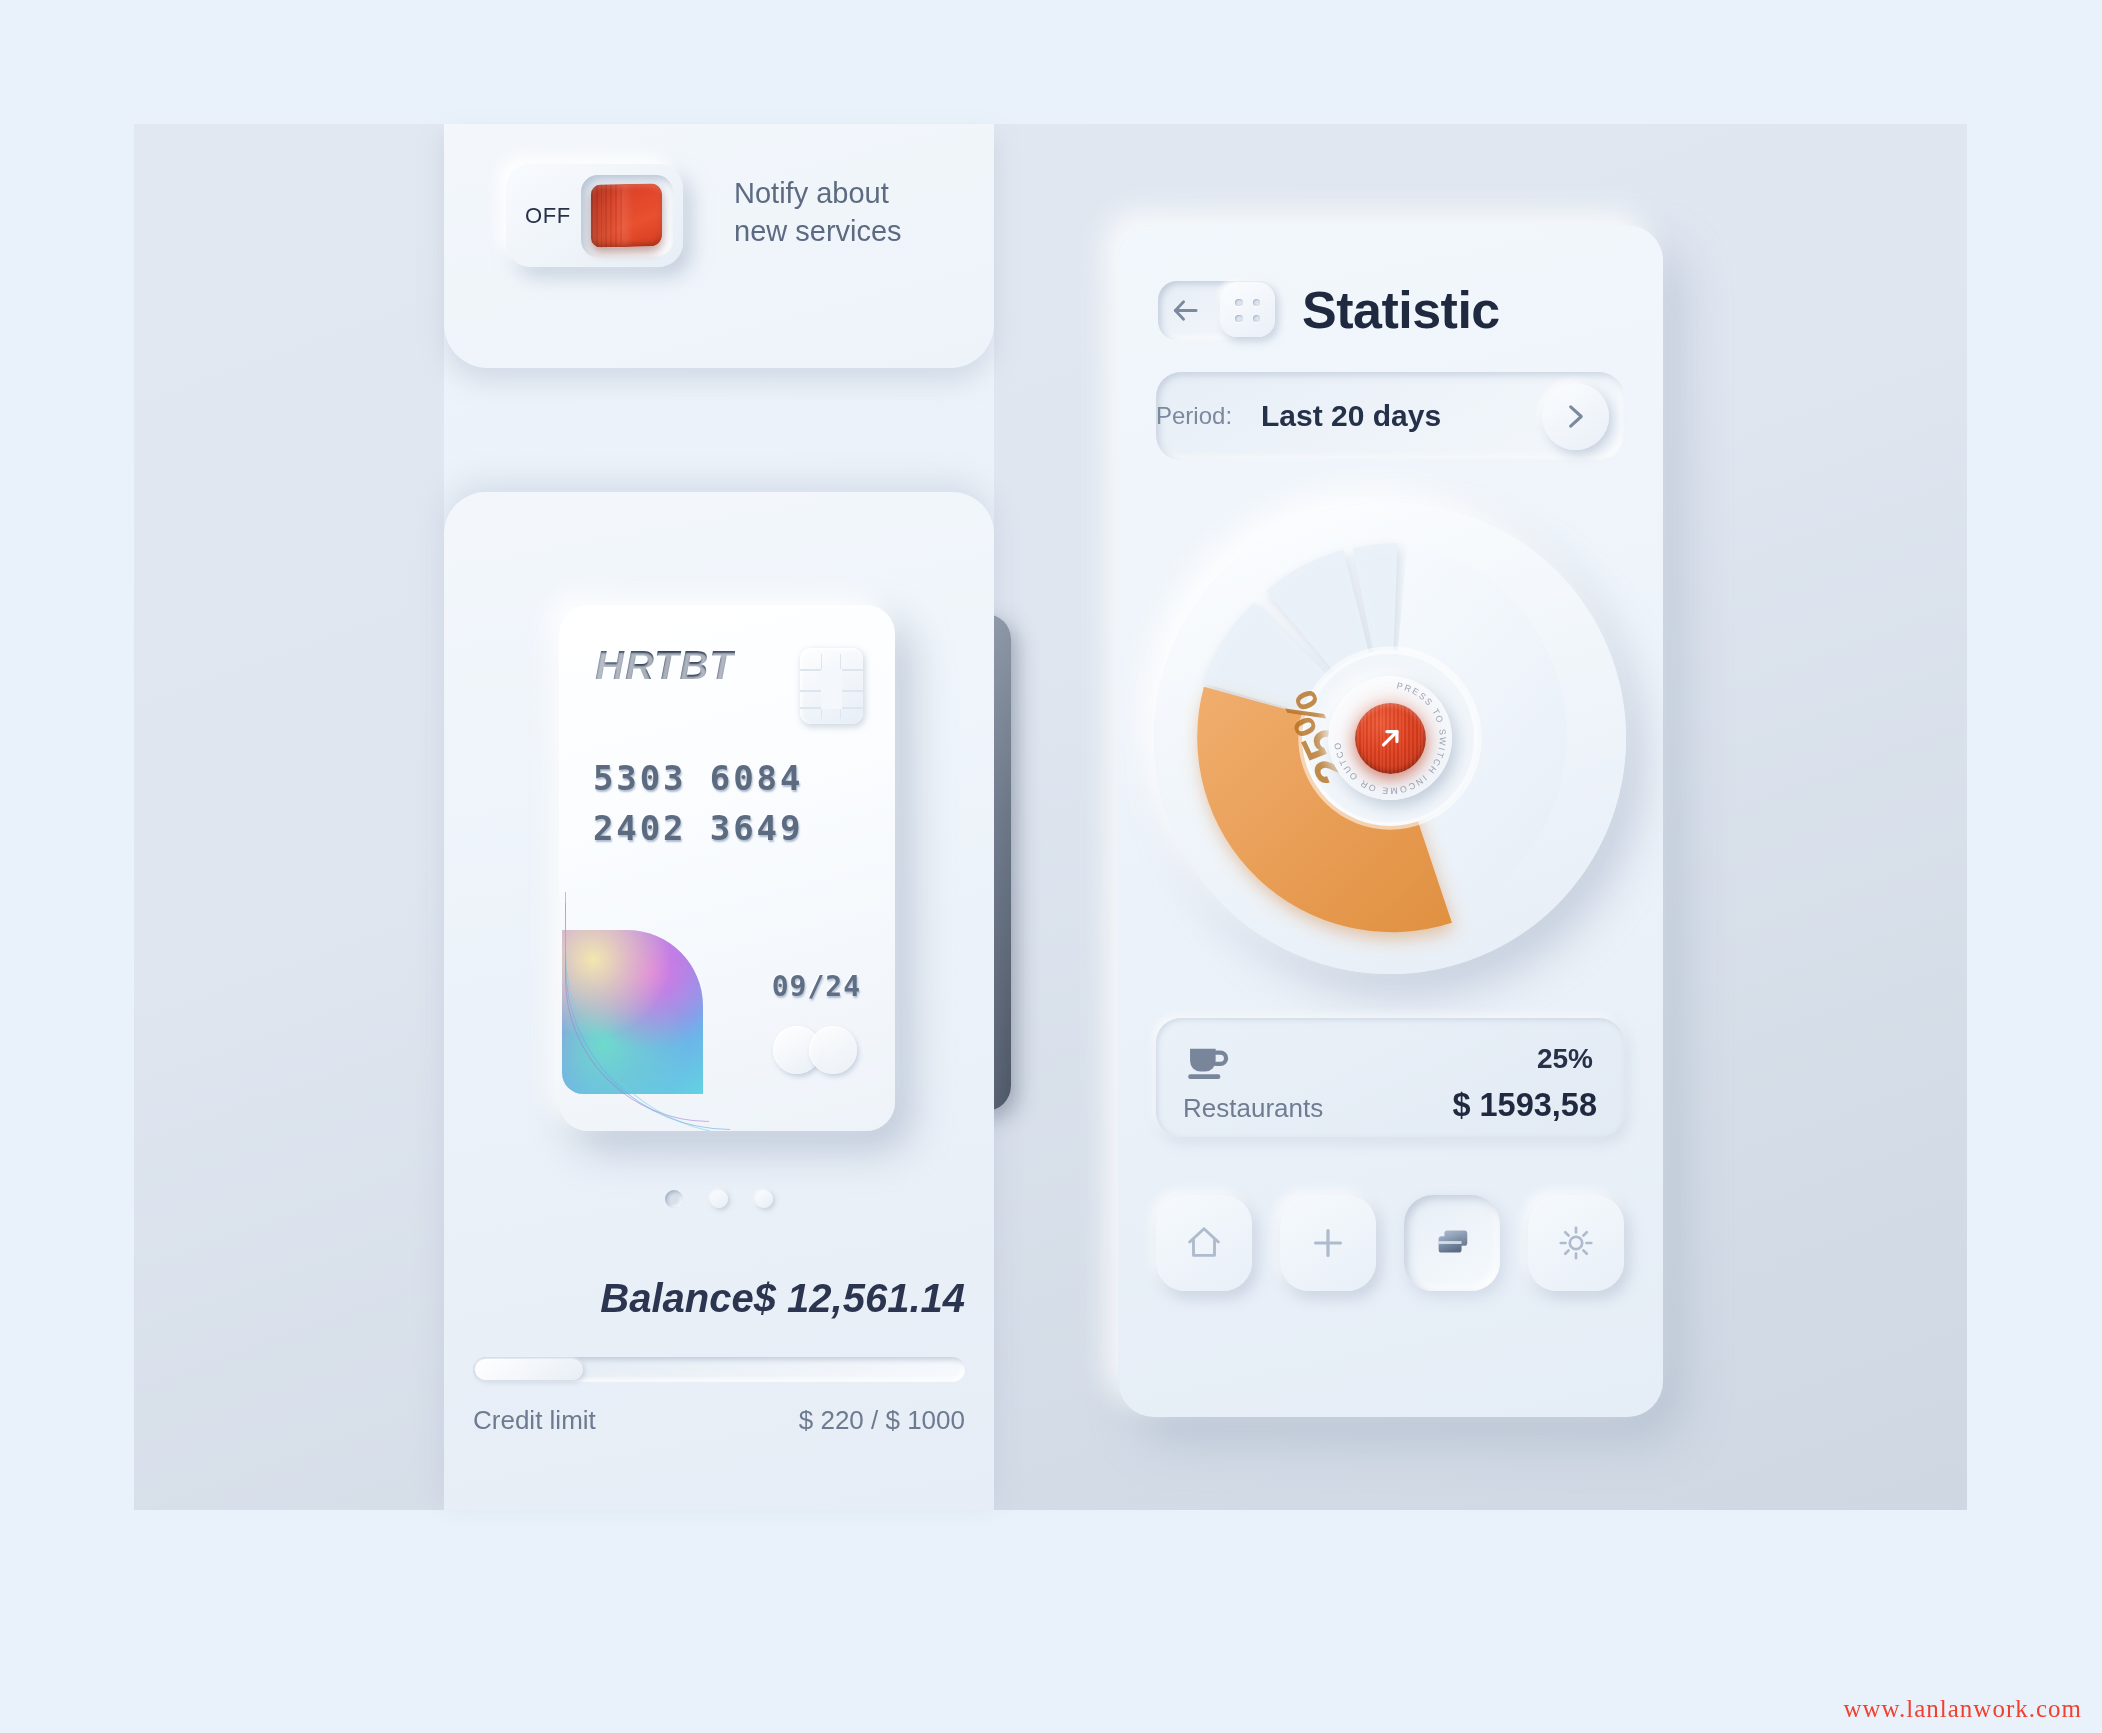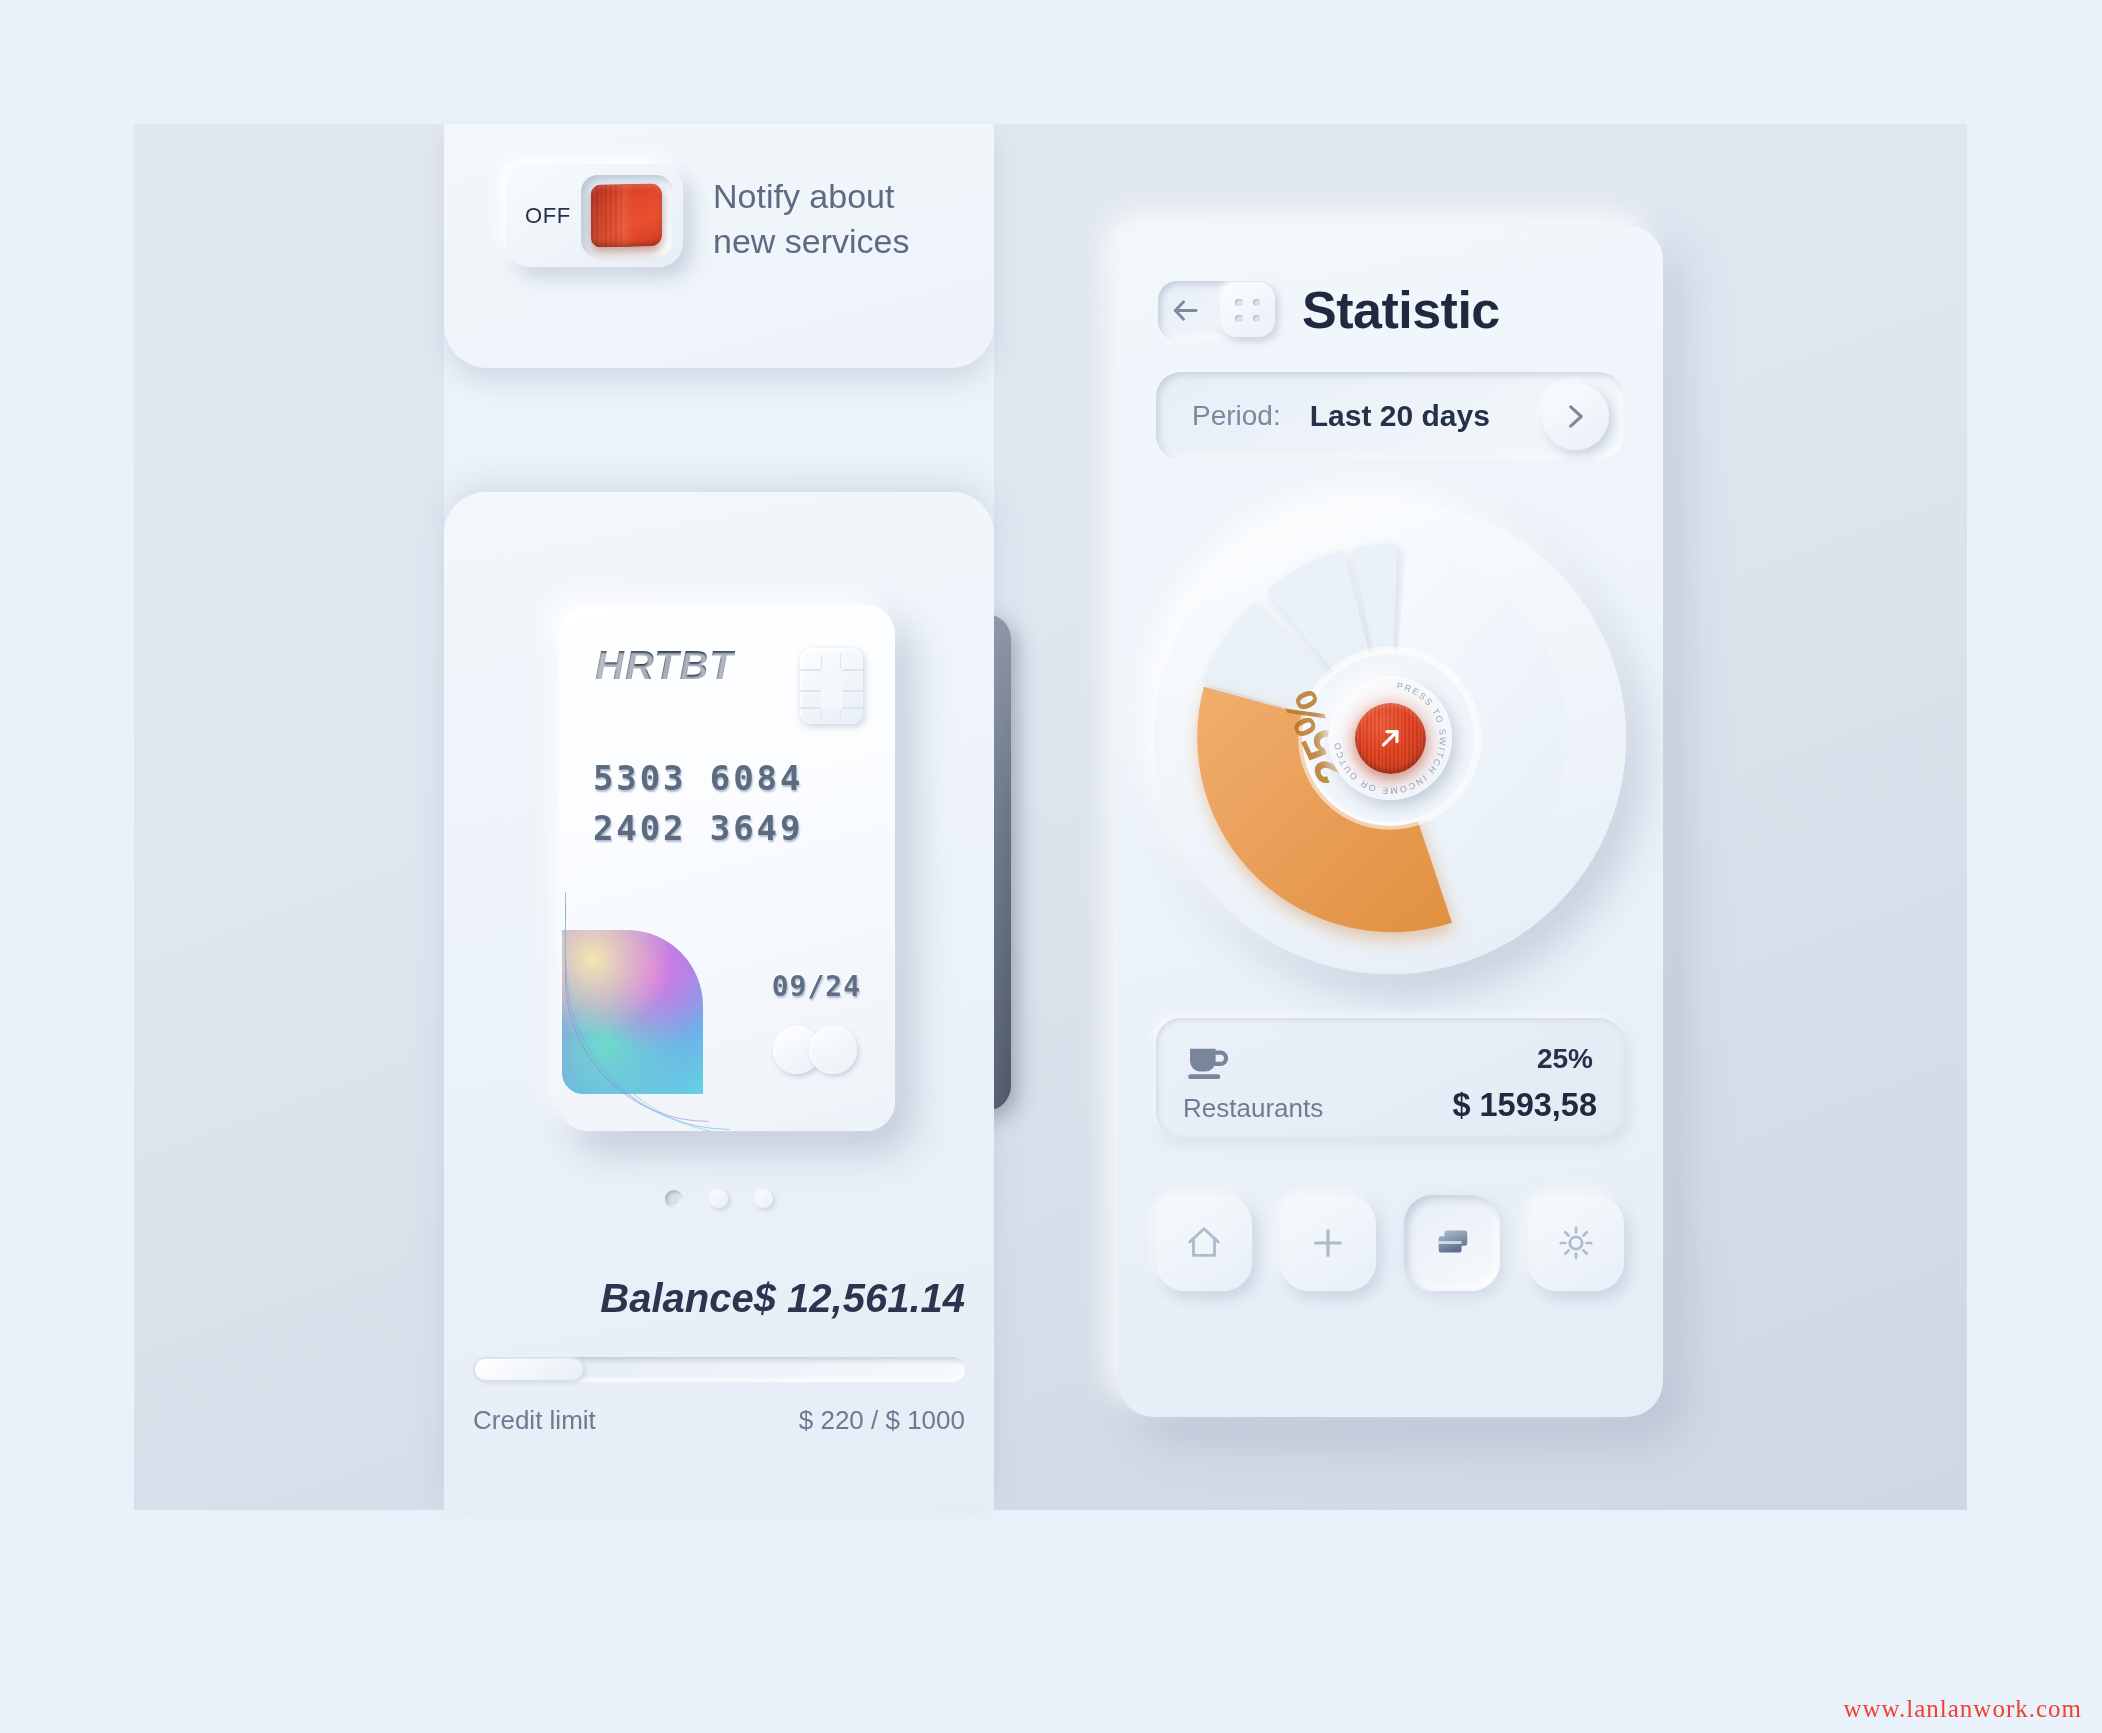--- a/index.html
+++ b/index.html
@@ -58,22 +58,22 @@
                inset 0 -2.9px 5.7px rgba(0,0,0,.25),
                inset 0 2.9px 4.8px rgba(255,255,255,.18);
     transform:skewY(-1.2deg);
   }
   .switch-rocker::after{
     content:"";position:absolute;inset:0;border-radius:inherit;
     background:repeating-linear-gradient(90deg,rgba(0,0,0,.09) 0 1.9px,rgba(255,255,255,.05) 1.9px 4.8px);
     opacity:.55;width:46%;
   }
   .notify-text{
-    position:absolute;left:269px;top:50px;width:229px;
-    font-size:34px;line-height:1.32;color:#5d6b82;
+    position:absolute;left:290px;top:50px;width:229px;
+    font-size:29px;line-height:1.32;color:#5d6b82;
   }
 
   
   .phone-dark{
     position:absolute;left:956px;top:614px;width:55px;height:497px;
     border-radius:25px;
     background:linear-gradient(175deg,#8d97a5 0%,#6a7585 40%,#4b5563 100%);
     box-shadow:5.7px 7.6px 21px rgba(80,92,110,.45);
   }
 
@@ -214,21 +214,21 @@
   .seg .knob b:nth-child(3){left:15.3px;top:32.5px;}
   .seg .knob b:nth-child(4){left:32.5px;top:32.5px;}
   .hdr-title{font-size:52px;font-weight:bold;color:#1f2a40;letter-spacing:-0.5px;}
 
   .period{
     position:absolute;left:38px;top:147px;width:468px;height:88px;border-radius:25px;
     background:linear-gradient(150deg,#e7eef6,#f4f8fc);
     box-shadow:inset 2.9px 2.9px 7.6px rgba(163,177,198,.5),inset -2.9px -2.9px 7.6px rgba(255,255,255,.95);
     display:flex;align-items:center;
   }
-  .period-label{margin-left:36px;font-size:28px;color:#7b899e;}
+  .period-label{font-size:24px;color:#7b899e;}
   .period-value{margin-left:29px;font-size:30px;font-weight:bold;color:#253049;}
   .period-next{
     position:absolute;right:15.3px;top:10.5px;width:67px;height:67px;border-radius:50%;
     background:linear-gradient(145deg,#fbfdff,#e9eff7);
     box-shadow:3.8px 4.8px 10.5px rgba(163,177,198,.55),-2.9px -2.9px 7.6px rgba(255,255,255,.95);
     display:flex;align-items:center;justify-content:center;
   }
 
   
   .donut-wrap{position:absolute;left:36px;top:277px;width:472px;height:472px;}

